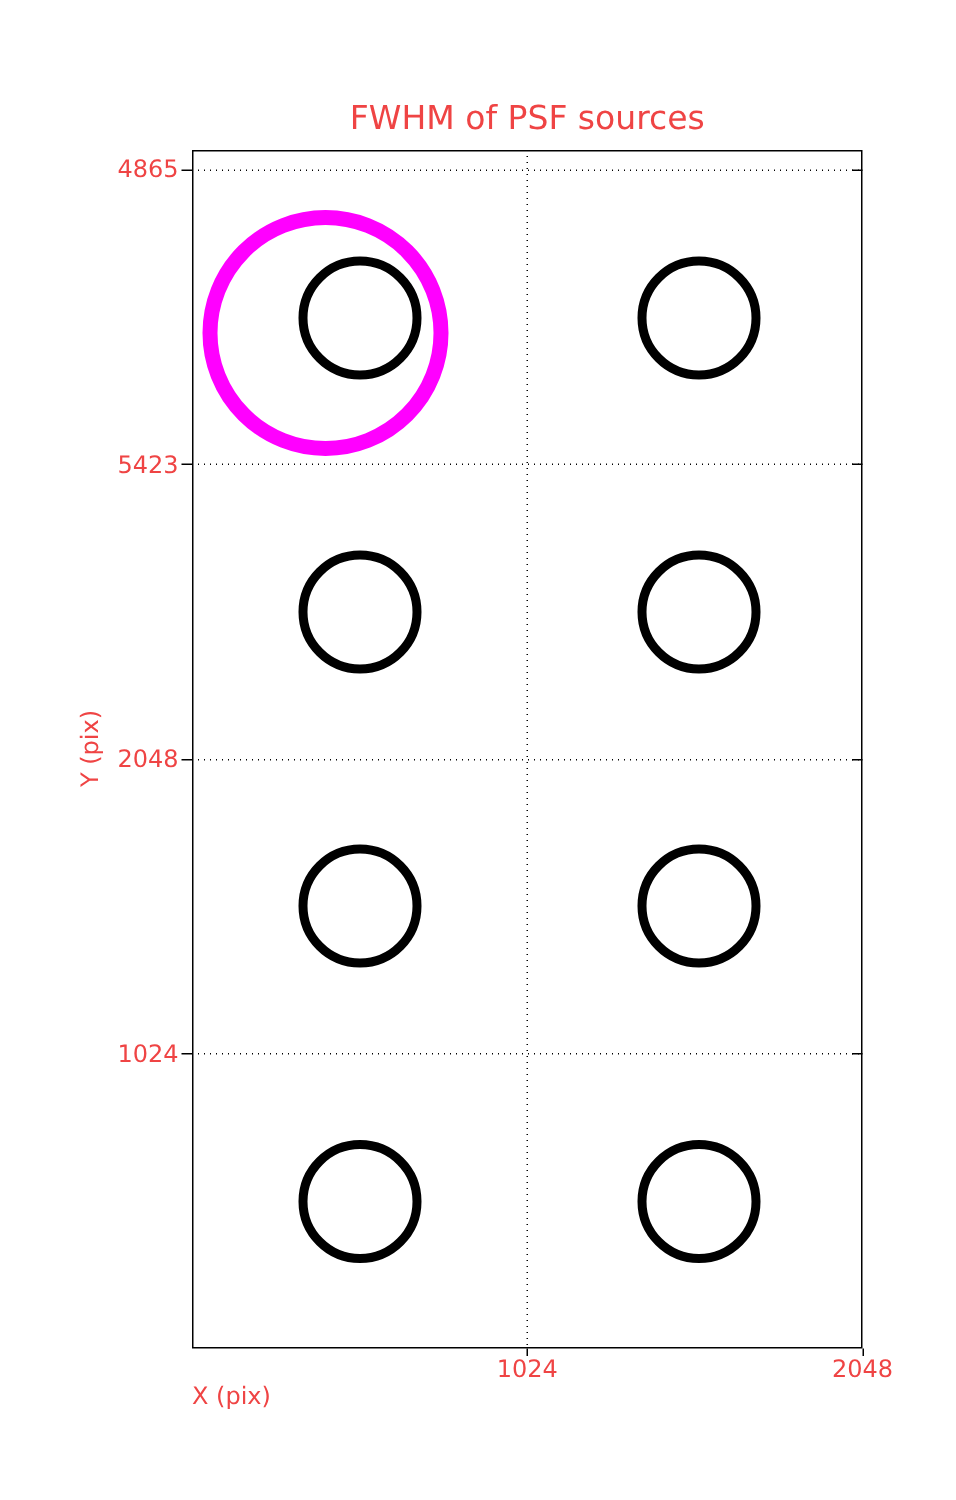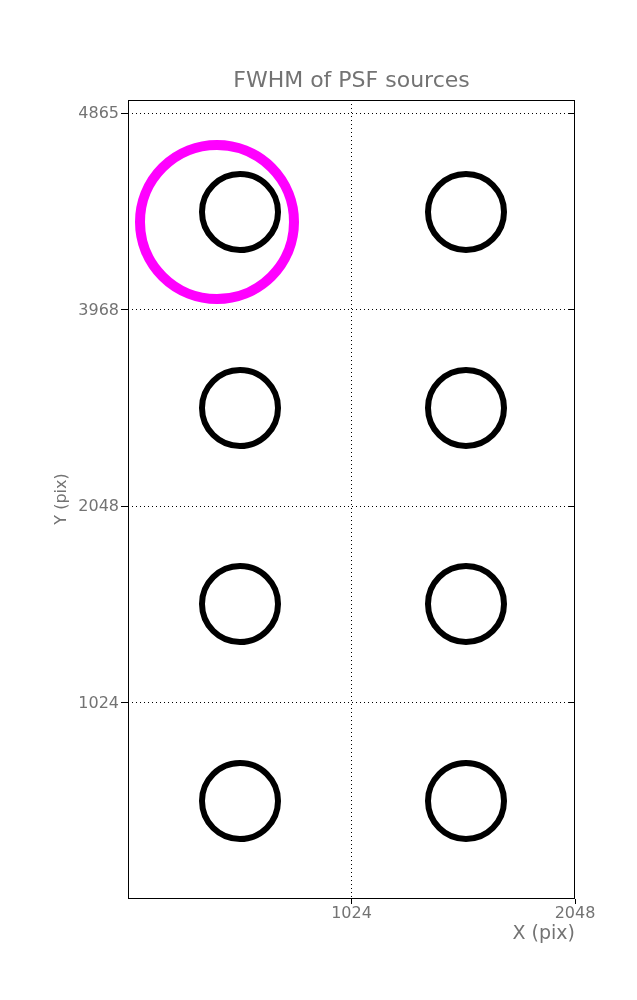--- a/index.html
+++ b/index.html
@@ -2,21 +2,21 @@
 <html><head>
 <meta charset="utf-8">
 <style>
   html, body { margin: 0; padding: 0; background: #ffffff; }
   .figure {
     position: relative;
     width: 637px;
     height: 1000px;
     background: #ffffff;
     font-family: "DejaVu Sans", "Liberation Sans", sans-serif;
-    color: #737373;
+    color: #ef4444;
     overflow: hidden;
   }
   .chart-title {
     position: absolute;
     left: 128px; top: 68px; width: 447px;
     text-align: center;
     font-size: 22px;
     line-height: 24px;
     white-space: nowrap;
   }
@@ -24,22 +24,22 @@
     position: absolute;
     left: 128px; top: 100px;
     width: 447px; height: 799px;
     border: 1px solid #000000;
     box-sizing: border-box;
     background: #ffffff;
   }
   .xlabel {
     position: absolute;
     left: 128px; top: 921px; width: 447px;
-    text-align: right;
-    font-size: 19px;
+    text-align: left;
+    font-size: 16px;
     white-space: nowrap;
   }
   .ylabel {
     position: absolute;
     left: 60px; top: 499px;
     transform: translate(-50%, -50%) rotate(-90deg);
     font-size: 16px;
     white-space: nowrap;
   }
   .gridline-h {
@@ -82,21 +82,21 @@
     <div class="gridline-h" style="left: 128px; width: 447px; top: 112.925px;"></div>
     <div class="gridline-v" style="top: 100px; height: 799px; left: 351px;"></div>
     <div class="tick" style="left: 121px; top: 702.106px; width: 7px; height: 1px;"></div>
     <div class="tick" style="left: 568px; top: 702.106px; width: 7px; height: 1px;"></div>
     <div class="tick-label-y" style="left: 59px; top: 692.606px;">1024</div>
     <div class="tick" style="left: 121px; top: 505.713px; width: 7px; height: 1px;"></div>
     <div class="tick" style="left: 568px; top: 505.713px; width: 7px; height: 1px;"></div>
     <div class="tick-label-y" style="left: 59px; top: 496.213px;">2048</div>
     <div class="tick" style="left: 121px; top: 309.319px; width: 7px; height: 1px;"></div>
     <div class="tick" style="left: 568px; top: 309.319px; width: 7px; height: 1px;"></div>
-    <div class="tick-label-y" style="left: 59px; top: 299.819px;">3968</div>
+    <div class="tick-label-y" style="left: 59px; top: 299.819px;">5423</div>
     <div class="tick" style="left: 121px; top: 112.925px; width: 7px; height: 1px;"></div>
     <div class="tick" style="left: 568px; top: 112.925px; width: 7px; height: 1px;"></div>
     <div class="tick-label-y" style="left: 59px; top: 103.425px;">4865</div>
     <div class="tick" style="left: 351px; top: 899px; width: 1px; height: 5px;"></div>
     <div class="tick-label-x" style="left: 306.5px; top: 903px;">1024</div>
     <div class="tick" style="left: 574.5px; top: 899px; width: 1px; height: 5px;"></div>
     <div class="tick-label-x" style="left: 530px; top: 903px;">2048</div>
     <div class="marker" style="left: 198.75px; top: 170.622px; width: 82px; height: 82px; border: 6px solid rgb(0, 0, 0);"></div>
     <div class="marker" style="left: 425.306px; top: 170.622px; width: 82px; height: 82px; border: 6px solid rgb(0, 0, 0);"></div>
     <div class="marker" style="left: 198.75px; top: 367.016px; width: 82px; height: 82px; border: 6px solid rgb(0, 0, 0);"></div>

